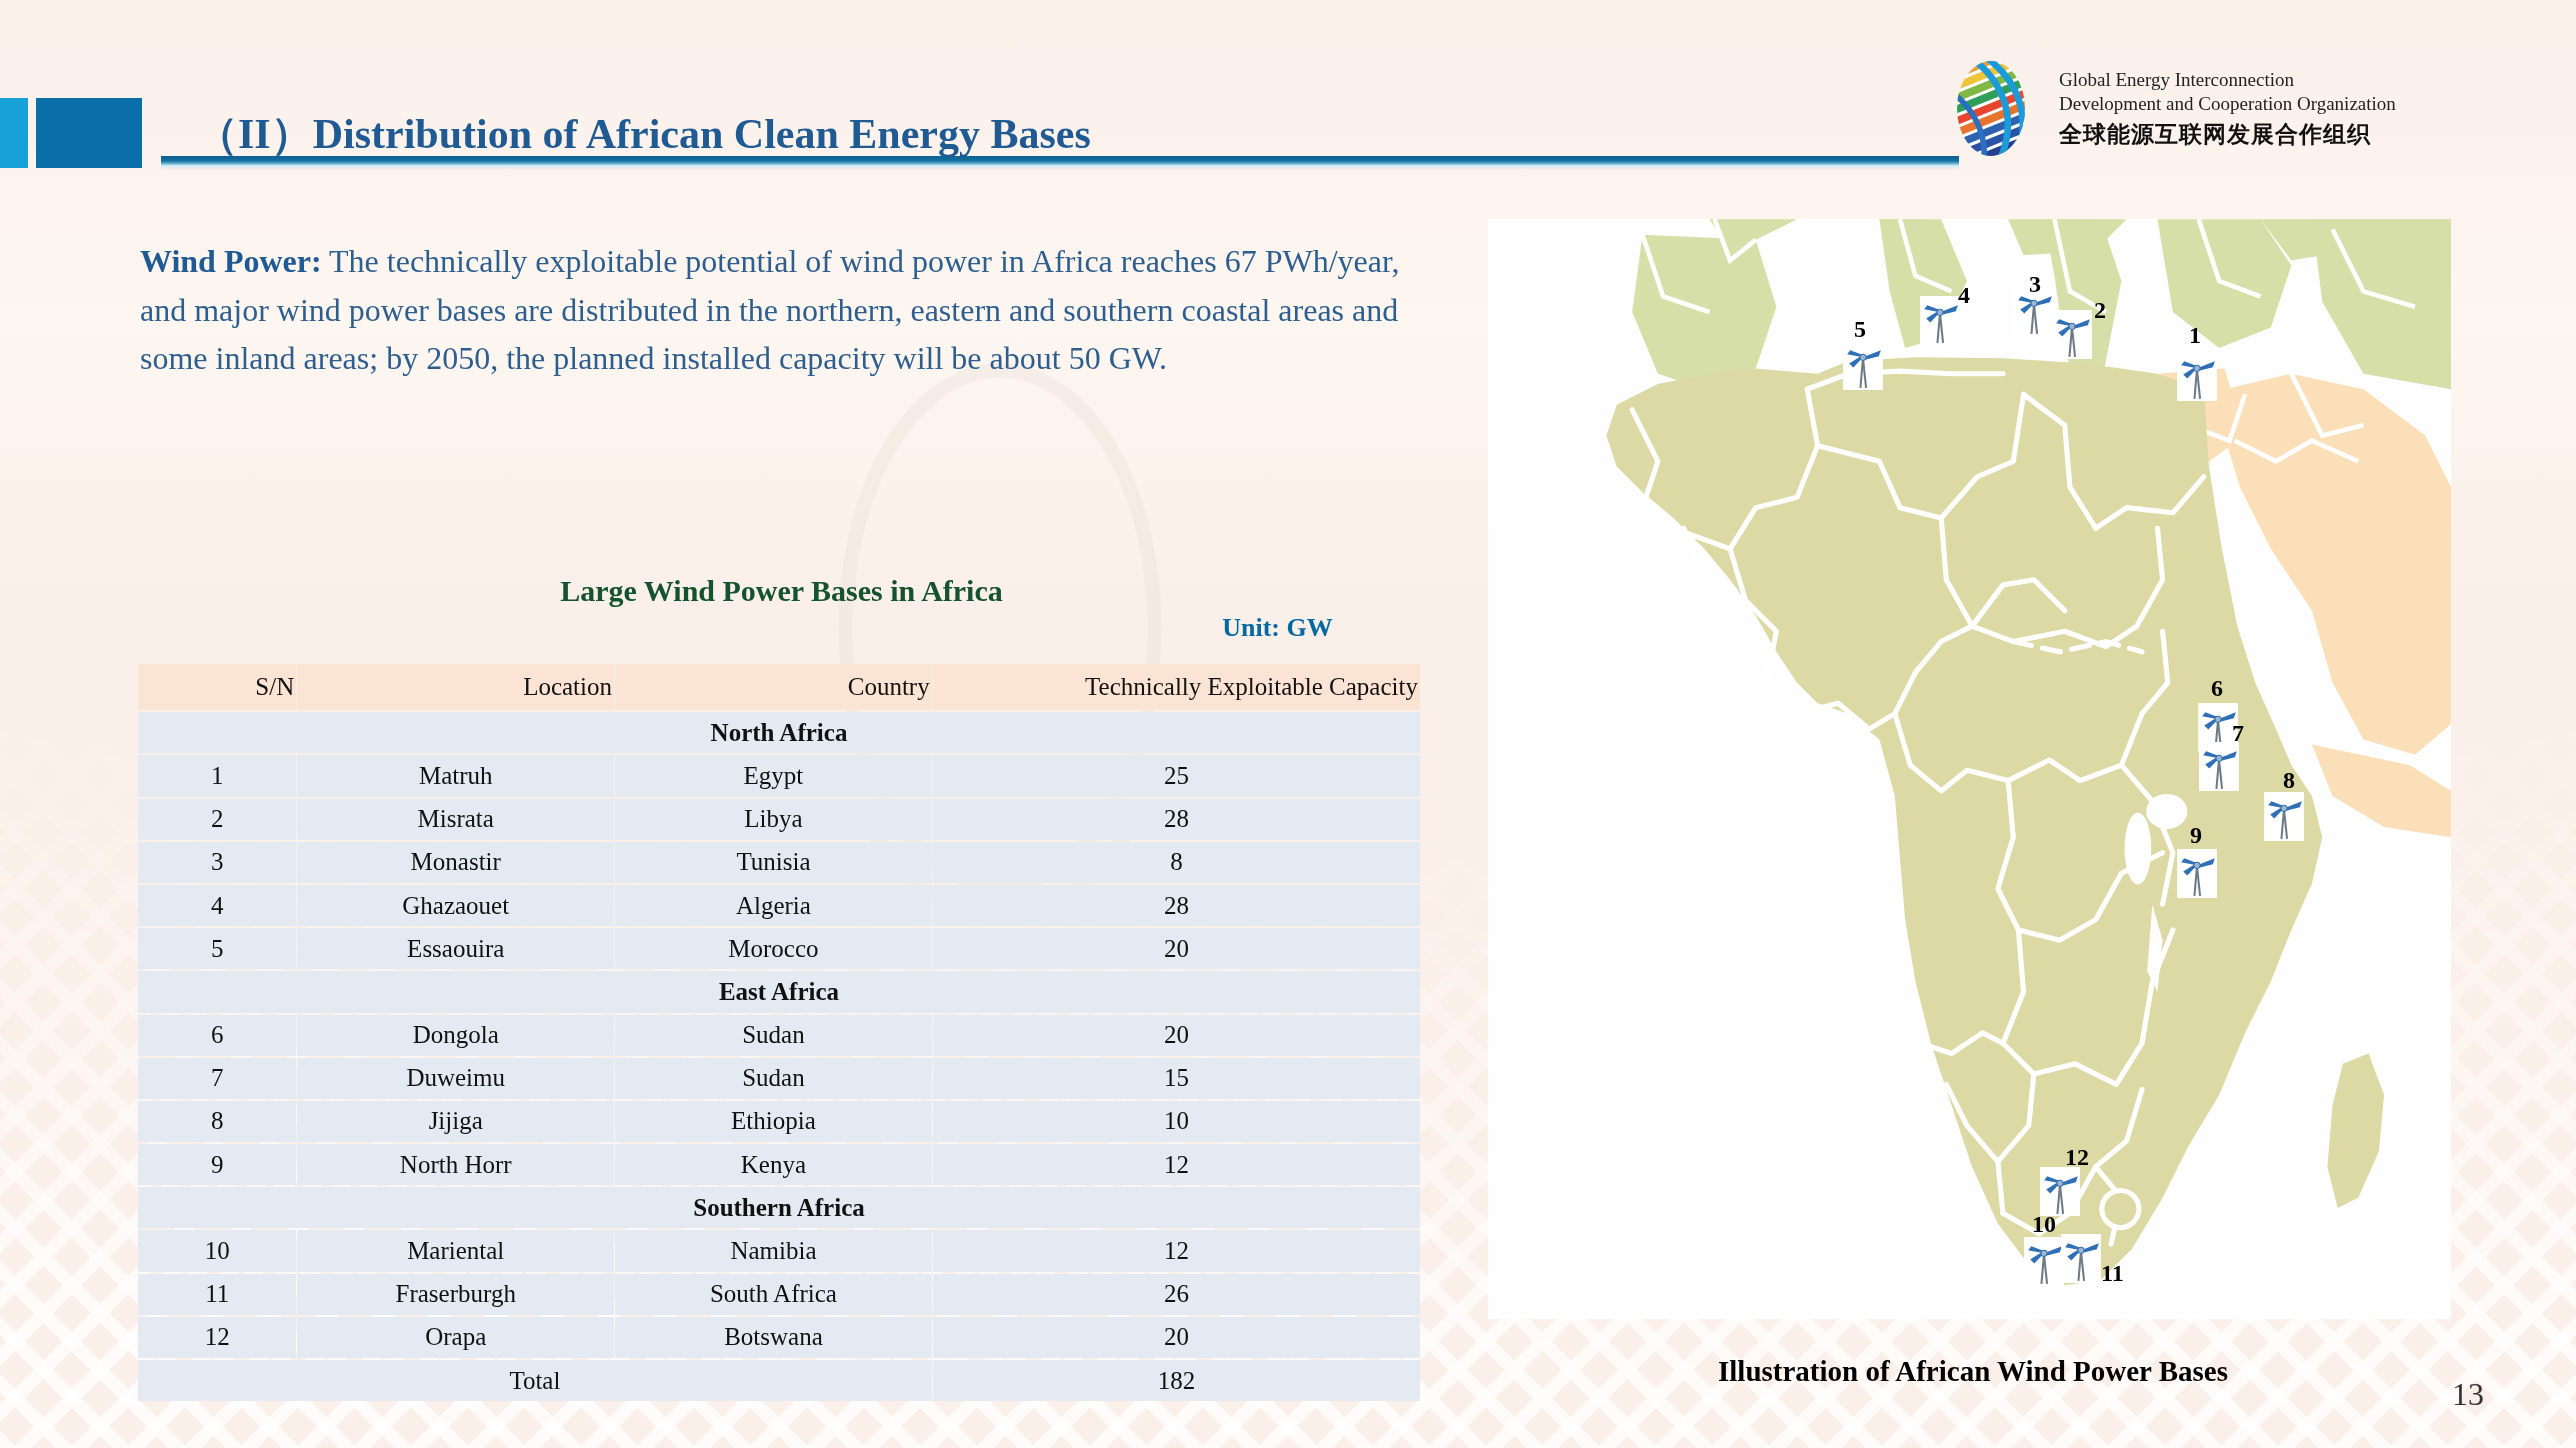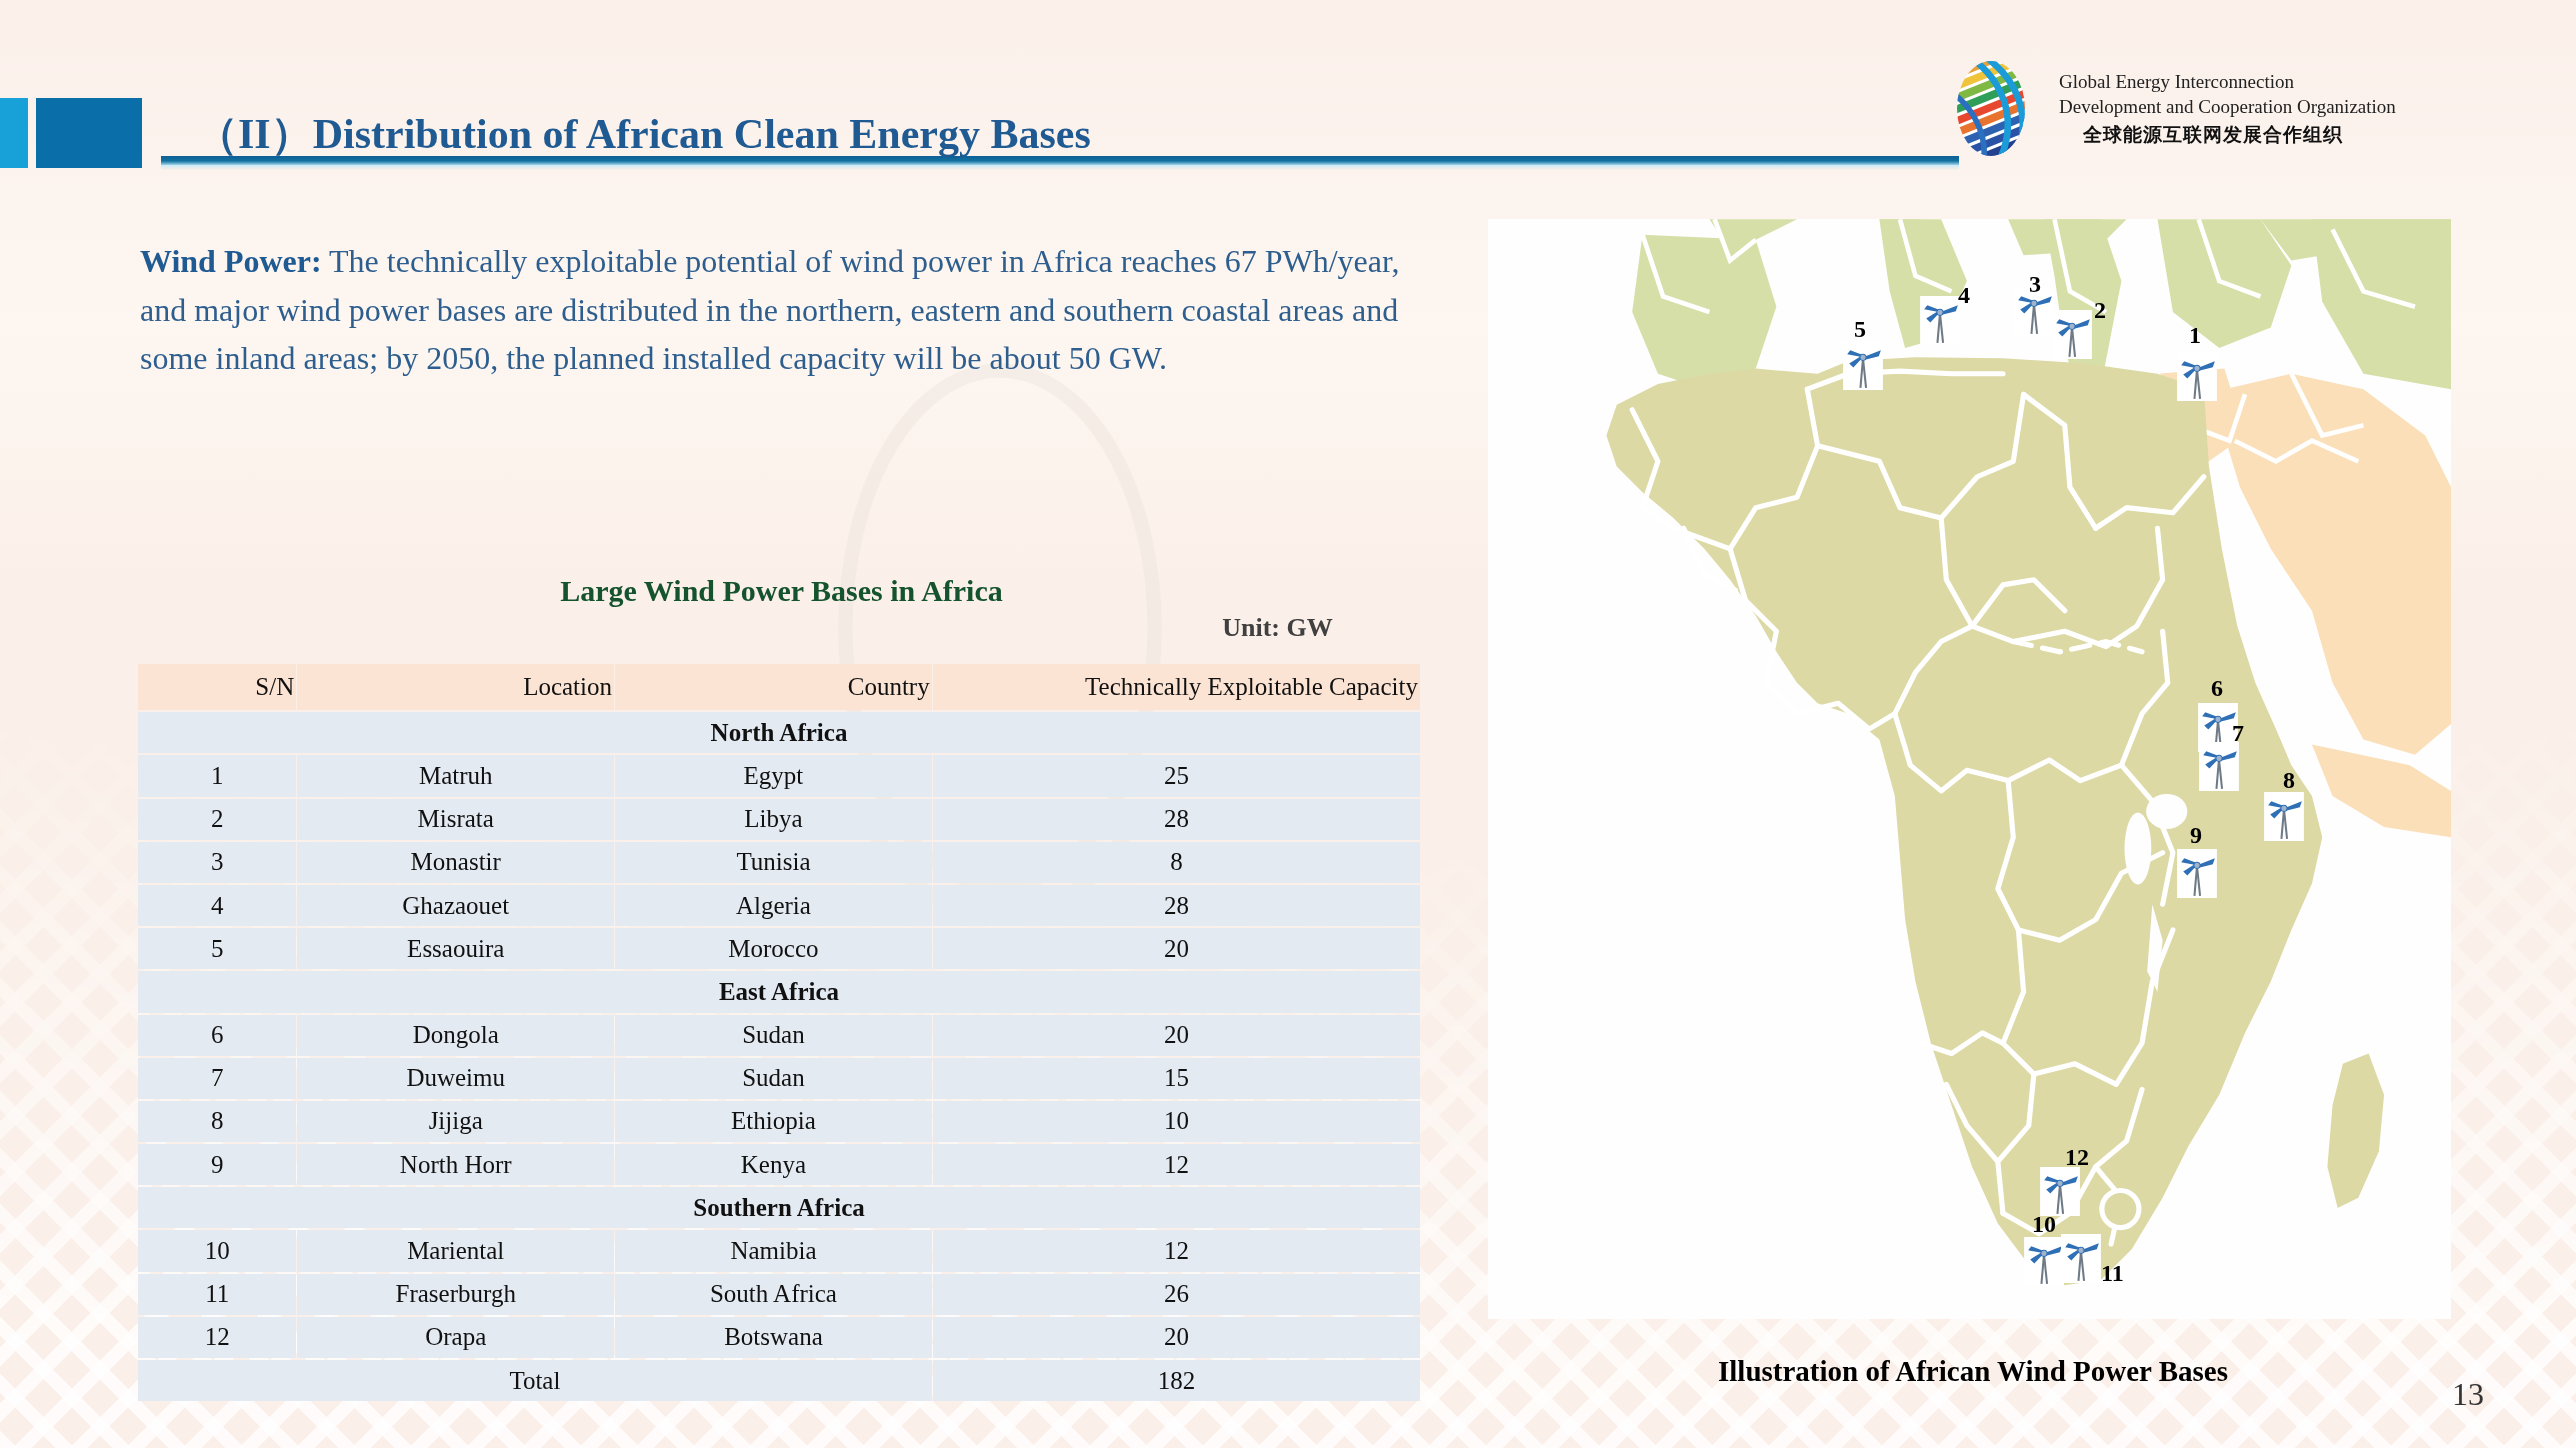--- a/index.html
+++ b/index.html
@@ -37,35 +37,35 @@
   .hdr-rule::after{content:"";position:absolute;left:0;top:8.8px;width:100%;height:5.2px;
             background:linear-gradient(180deg,#CDE9F6,#FBF0E9);}
   .page-title{
     position:absolute;left:196px;top:62px;width:1494px;
     font-weight:bold;font-size:42px;color:#1F5A92;letter-spacing:0px;white-space:nowrap;margin-top:44px;
   }
   
   .logo-wrap{position:absolute;left:1942px;top:57px;display:flex;align-items:center;gap:19px;}
   .logo-text{line-height:1.28;}
   .logo-en{font-family:"Liberation Serif",serif;font-size:19px;color:#222;white-space:nowrap;}
-  .logo-cn{font-family:"DejaVu Sans",sans-serif;font-weight:bold;font-size:19px;color:#111;margin-top:3.6px;letter-spacing:1px;white-space:nowrap;margin-left:24px;}
+  .logo-cn{font-family:"DejaVu Sans",sans-serif;font-weight:bold;font-size:23px;color:#111;margin-top:3.6px;letter-spacing:1px;white-space:nowrap;}
   
   .para{
     position:absolute;left:140px;top:237px;width:1298px;
     font-size:32px;line-height:1.52;color:#2E5E8E;
   }
   .para b{color:#1F5A92;font-weight:bold;}
   
   .tbl-title{
     position:absolute;left:140px;top:574px;width:1283px;text-align:center;
     font-weight:bold;font-size:30px;color:#14532d;
   }
   .tbl-unit{
     position:absolute;left:1133px;top:613px;width:289px;text-align:center;
-    font-weight:bold;font-size:26px;color:#404040;
+    font-weight:bold;font-size:26px;color:#0369a1;
   }
   .tbl{
     position:absolute;left:137px;top:662px;width:1284px;
     border-collapse:separate;border-spacing:1.5px 2.1px;
     font-size:25px;color:#111;table-layout:fixed;
   }
   .tbl td{background:#E4EAF2;text-align:center;padding:4.6px 2.1px;height:32px;vertical-align:middle;}
   .tbl thead td{background:#FCE4D4;height:37px;text-align:right;}
   .tbl tr.section td{background:#E4EAF2;font-weight:bold;}
   .tbl tr.total td{background:#E4EAF2;}

